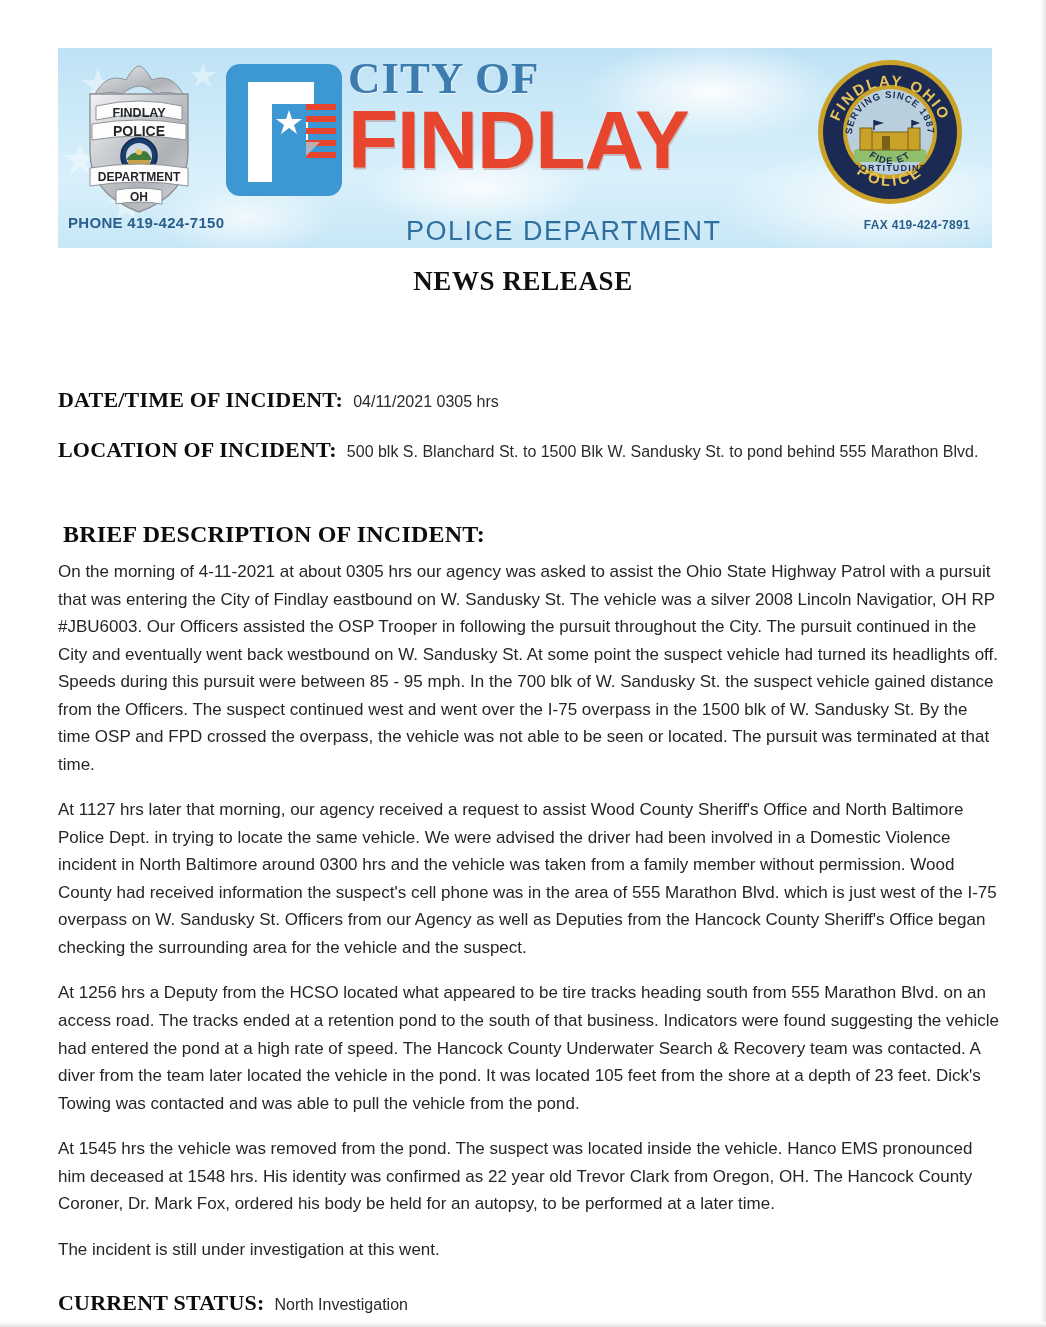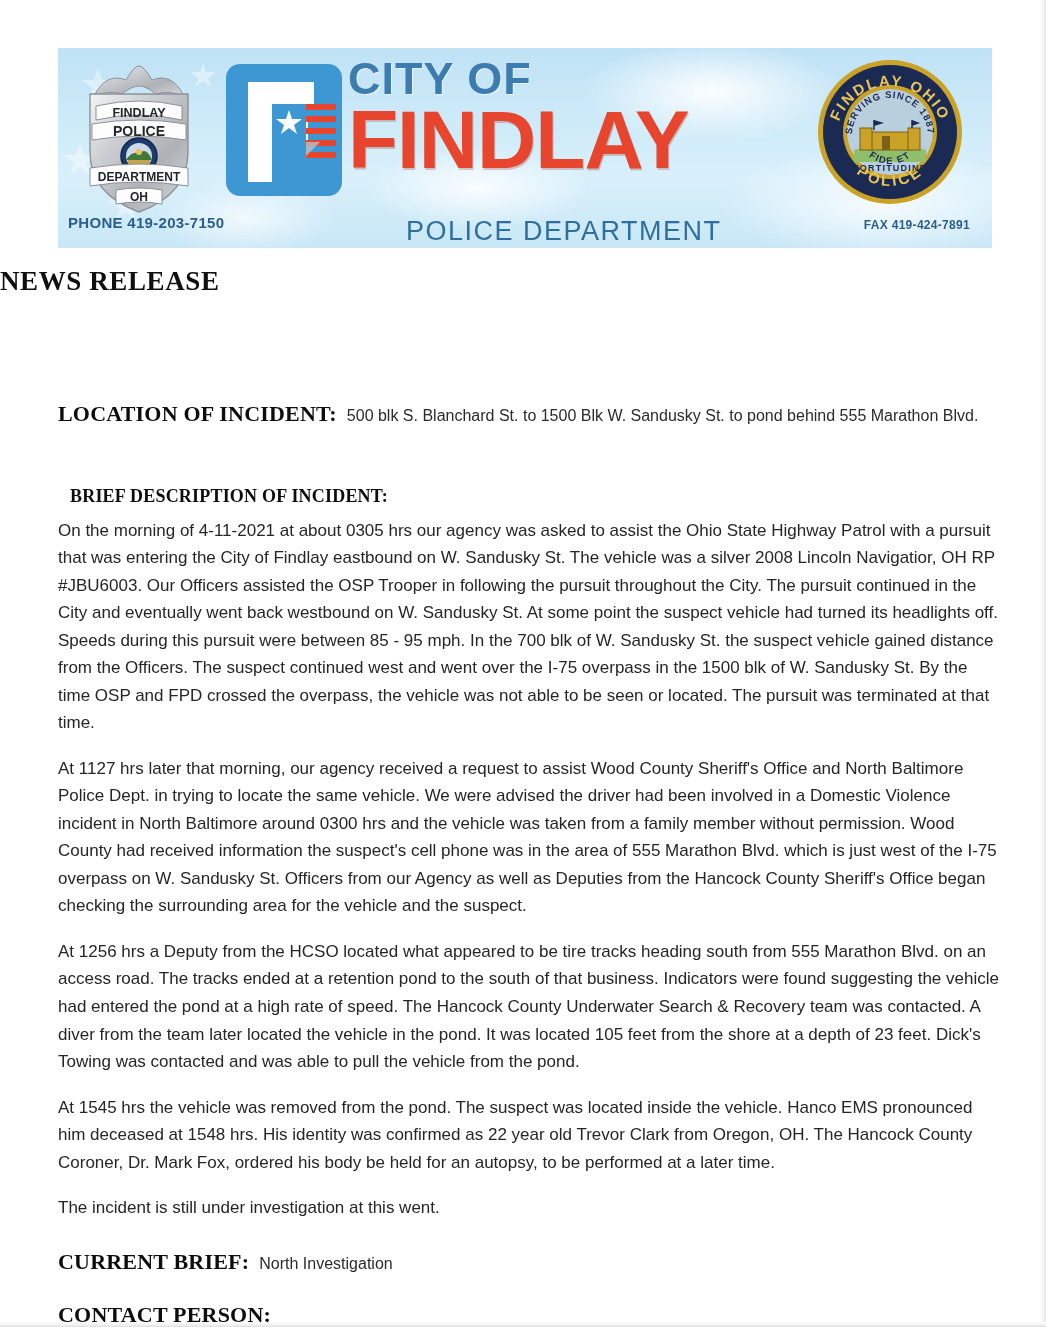--- a/index.html
+++ b/index.html
@@ -76,21 +76,21 @@
   }
 
   
   .wordmark {
     position: absolute;
     left: 290px;
     top: 8px;
     width: 450px;
   }
   .wm-cityof {
-    font-family: Liberation Sans, sans-serif;
+    font-family: Liberation Serif, serif;
     font-weight: bold;
     font-size: 45px;
     letter-spacing: 1px;
     color: #3d7cae;
     line-height: 1;
     margin: 0;
     text-shadow: 1px 1px 0 rgba(255,255,255,0.6);
   }
   .wm-findlay {
     font-family: "Liberation Sans", sans-serif;
@@ -142,20 +142,21 @@
     color: #2a5e8d;
     letter-spacing: 0.3px;
   }
 
   
   .doc-title {
     position: absolute;
     left: 0;
     top: 266px;
     width: 1046px;
+    text-align: center;
     font-family: "Liberation Serif", serif;
     font-weight: bold;
     font-size: 27px;
     letter-spacing: 0.6px;
     color: #101010;
   }
 
   .content {
     position: absolute;
     left: 58px;
@@ -181,24 +182,24 @@
     margin-left: 6px;
   }
 
   .gap-a { height: 46px; }
   .gap-b { height: 14px; }
   .gap-c { height: 50px; }
 
   .section-label {
     font-family: "Liberation Serif", serif;
     font-weight: bold;
-    font-size: 18px;
+    font-size: 24px;
     color: #0d0d0d;
     letter-spacing: 0.2px;
-    margin: 0 0 10px 12px;
+    margin: 0 0 10px 5px;
   }
 
   .body-para {
     font-family: "Liberation Sans", sans-serif;
     font-size: 17px;
     line-height: 1.62;
     color: #262626;
     margin: 0 0 18px 0;
     text-align: left;
     width: 944px;
@@ -313,52 +314,56 @@
       <line x1="58" y1="62" x2="58" y2="72" stroke="#1b2a52" stroke-width="1.5"></line>
       <polygon points="58,62 68,65 58,68" fill="#1b2a52"></polygon>
       <line x1="96" y1="62" x2="96" y2="70" stroke="#1b2a52" stroke-width="1.5"></line>
       <polygon points="96,62 104,65 96,68" fill="#1b2a52"></polygon>
       <text font-family="Liberation Sans, sans-serif" font-size="9.5" font-weight="bold" fill="#1b2a52" letter-spacing="1.4">
         <textPath href="#arcInnerBot" startOffset="50%" text-anchor="middle">FIDE ET</textPath>
       </text>
       <text x="74" y="113" font-family="Liberation Sans, sans-serif" font-size="9" font-weight="bold" fill="#1b2a52" text-anchor="middle" letter-spacing="1.2">FORTITUDINE</text>
     </svg>
 
-    <div class="phone-text">PHONE 419-203-7150</div>
+    <div class="phone-text">PHONE 419-424-7150</div>
     <div class="fax-text">FAX 419-424-7891</div>
   </div>
 
   <div class="doc-title">NEWS RELEASE</div>
 
   <div class="content">
 
 
     <div class="gap-a"></div>
 
+    <div class="field-row">
+      <span class="field-label">DATE/TIME OF INCIDENT:</span>
+      <span class="field-value">04/11/2021 0305 hrs</span>
+    </div>
 
     <div class="gap-b"></div>
 
     <div class="field-row">
       <span class="field-label">LOCATION OF INCIDENT:</span>
       <span class="field-value">500 blk S. Blanchard St. to 1500 Blk W. Sandusky St. to pond behind 555 Marathon Blvd.</span>
     </div>
 
     <div class="gap-c"></div>
 
     <div class="section-label">BRIEF DESCRIPTION OF INCIDENT:</div>
 
     <p class="body-para">On the morning of 4-11-2021 at about 0305 hrs our agency was asked to assist the Ohio State Highway Patrol with a pursuit that was entering the City of Findlay eastbound on W. Sandusky St.  The vehicle was a silver 2008 Lincoln Navigatior, OH RP #JBU6003. Our Officers assisted the OSP Trooper in following the pursuit throughout the City.  The pursuit continued in the City and eventually went back westbound on W. Sandusky St.  At some point the suspect vehicle had turned its headlights off.  Speeds during this pursuit were between 85 - 95 mph.  In the 700 blk of W. Sandusky St. the suspect vehicle gained distance from the Officers.  The suspect continued west and went over the I-75 overpass in the 1500 blk of W. Sandusky St.  By the time OSP and FPD crossed the overpass, the vehicle was not able to be seen or located.  The pursuit was terminated at that time.</p>
     <p class="body-para">At 1127 hrs later that morning, our agency received a request to assist Wood County Sheriff's Office and North Baltimore Police Dept. in trying to locate the same vehicle.  We were advised the driver had been involved in a Domestic Violence incident in North Baltimore around 0300 hrs and the vehicle was taken from a family member without permission.  Wood County had received information the suspect's cell phone was in the area of 555 Marathon Blvd. which is just west of the I-75 overpass on W. Sandusky St.  Officers from our Agency as well as Deputies from the Hancock County Sheriff's Office began checking the surrounding area for the vehicle and the suspect.</p>
     <p class="body-para">At 1256 hrs a Deputy from the HCSO located what appeared to be tire tracks heading south from 555 Marathon Blvd. on an access road.  The tracks ended at a retention pond to the south of that business.  Indicators were found suggesting the vehicle had entered the pond at a high rate of speed.  The Hancock County Underwater Search &amp; Recovery team was contacted.  A diver from the team later located the vehicle in the pond.  It was located 105 feet from the shore at a depth of 23 feet.  Dick's Towing was contacted and was able to pull the vehicle from the pond.</p>
     <p class="body-para">At 1545 hrs the vehicle was removed from the pond.  The suspect was located inside the vehicle.  Hanco EMS pronounced him deceased at 1548 hrs.  His identity was confirmed as 22 year old Trevor Clark from Oregon, OH.  The Hancock County Coroner, Dr. Mark Fox, ordered his body be held for an autopsy, to be performed at a later time.</p>
     <p class="body-para">The incident is still under investigation at this went.</p>
 
     <div class="footer-fields">
       <div class="field-row">
-        <span class="field-label">CURRENT BRIEF:</span>
+        <span class="field-label">CURRENT STATUS:</span>
         <span class="field-value">North Investigation</span>
       </div>
       <div class="field-row">
         <span class="field-label">CONTACT PERSON:</span>
         
       </div>
 
     </div>
 
   </div>

